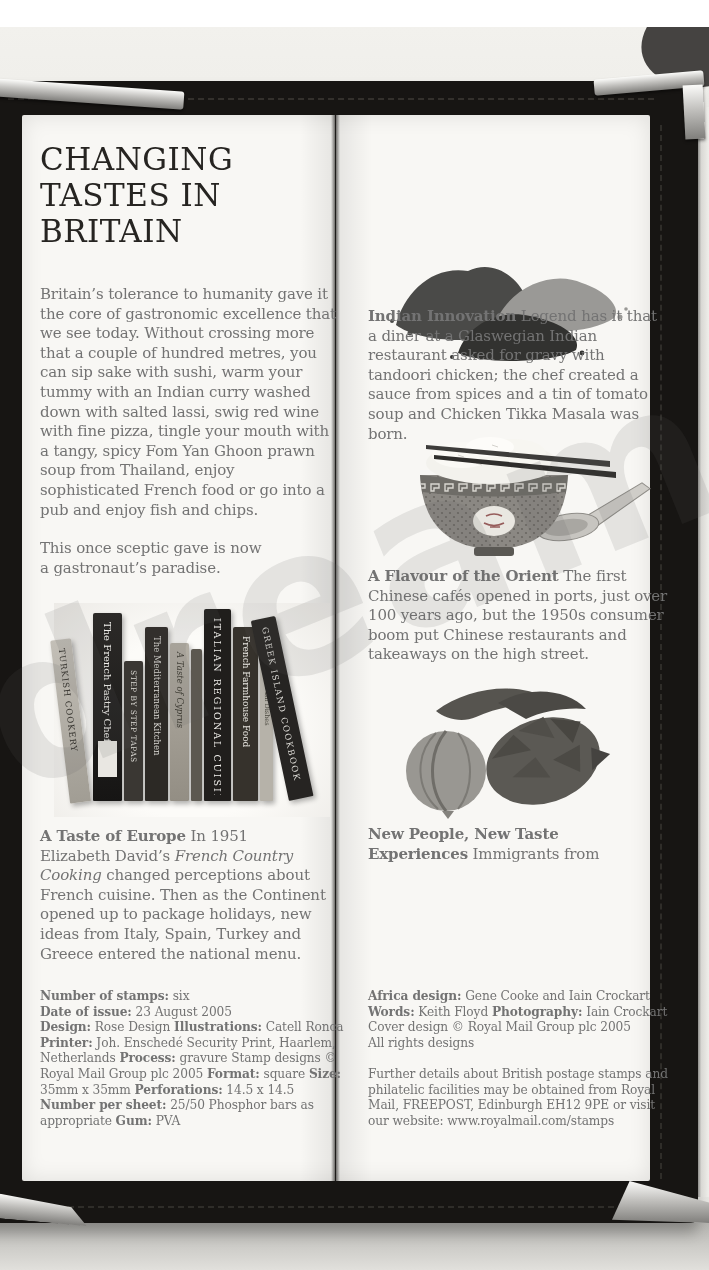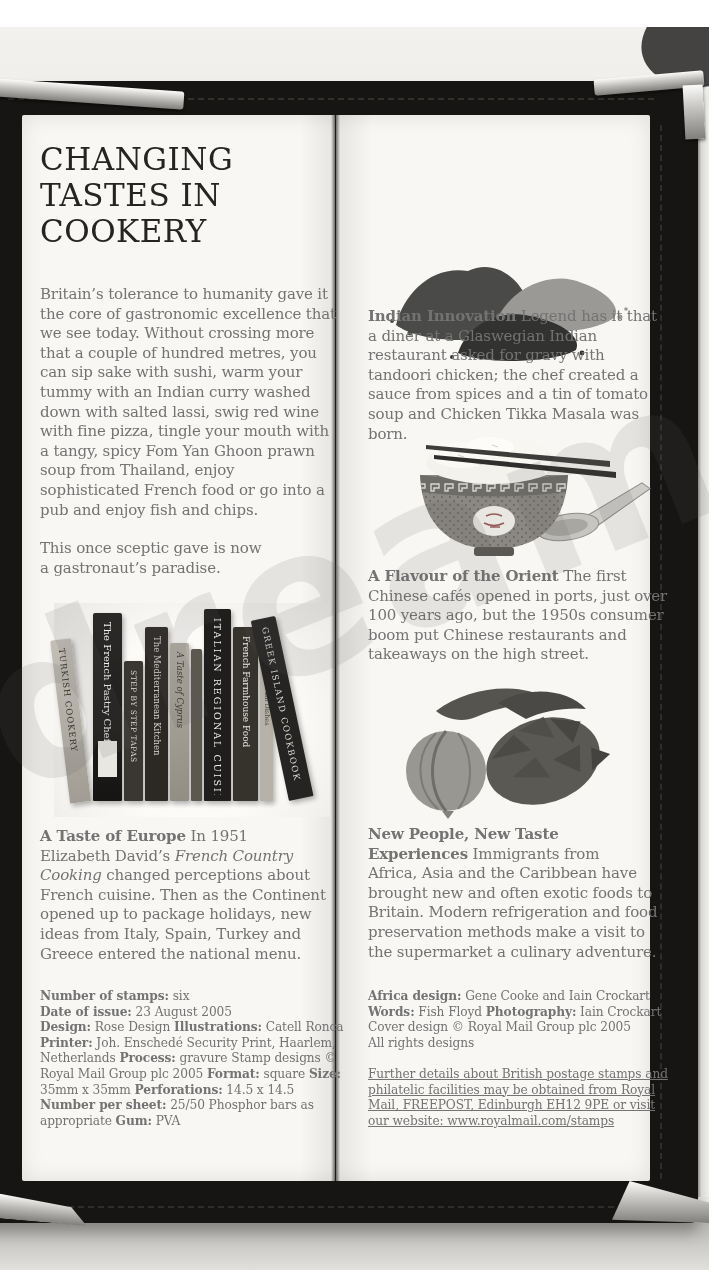--- a/index.html
+++ b/index.html
@@ -45,21 +45,21 @@
   .small{font-size:12.2px;line-height:15.6px;letter-spacing:-0.1px;margin:0;}
   .body b,.small b{font-weight:700;}
   #intro{left:18px;top:170px;width:298px;}
   #intro2{left:18px;top:424px;width:298px;}
   #taste{left:18px;top:712px;width:300px;}
   #details{left:18px;top:874px;width:308px;}
   #indian{left:346px;top:192px;width:300px;}
   #flavour{left:346px;top:452px;width:300px;}
   #newpeople{left:346px;top:710px;width:300px;}
   #credits{left:346px;top:874px;width:308px;}
-  #further{left:346px;top:952px;width:308px;text-decoration:underline;}
+  #further{left:346px;top:952px;width:308px;}
   
   .photo{position:absolute;}
   .photo svg{width:100%;height:100%;display:block;}
   .photo-spices{left:352px;top:106px;width:266px;height:154px;}
   .photo-rice{left:350px;top:296px;width:288px;height:154px;}
   .photo-fruits{left:356px;top:558px;width:256px;height:150px;}
   
   .photo-books{left:32px;top:488px;width:276px;height:214px;box-sizing:border-box;
     background:radial-gradient(ellipse at 50% 58%,#fcfbf8 52%,#eceae6 100%);
     display:flex;align-items:flex-end;justify-content:center;gap:2px;padding-bottom:16px;}
@@ -108,21 +108,21 @@
   <div class="corner c-bl"></div>
   <div class="corner c-br"></div>
 
   <div class="pages">
     <div class="crease-shade"></div>
     <div class="crease"></div>
 
     <h1 class="block title">
       <span>CHANGING</span><br>
       <span>TASTES IN</span><br>
-      <span>COOKERY</span>
+      <span>BRITAIN</span>
     </h1>
 
     <p class="block body" id="intro">Britain’s tolerance to humanity gave it the core of gastronomic excellence that we see today. Without crossing more that a couple of hundred metres, you can sip sake with sushi, warm your tummy with an Indian curry washed down with salted lassi, swig red wine with fine pizza, tingle your mouth with a tangy, spicy Fom Yan Ghoon prawn soup from Thailand, enjoy sophisticated French food or go into a pub and enjoy fish and chips.</p>
     <p class="block body" id="intro2"><span>This once sceptic gave is now</span><br><span>a gastronaut’s paradise.</span></p>
 
     <div class="photo photo-books">
       <div class="book bk0">
           <span>TURKISH COOKERY</span>
         </div>
       <div class="book bk1">
@@ -233,19 +233,19 @@
         <g>
           <circle cx="68" cy="98" r="40" fill="#999792"></circle>
           <path d="M68,58 C50,80 50,116 68,138" fill="none" stroke="#6f6d68" stroke-width="3"></path>
           <path d="M58,60 C36,82 38,116 60,136" fill="none" stroke="#7c7a75" stroke-width="2"></path>
           <path d="M80,60 C96,82 96,116 80,136" fill="none" stroke="#7c7a75" stroke-width="2"></path>
           <path d="M64,138 l6,8 l6,-8" fill="#84827d"></path>
         </g>
       </svg>
     </div>
 
-    <p class="block body" id="newpeople"><b>New People, New Taste</b><br><b>Experiences</b><span> Immigrants from</span><br><span>Africa, Asia and the Caribbean have brought new and often exotic foods to Britain. Modern refrigeration and food preservation methods make a visit to the supermarket a culinary adventure.</span></p>
-    <p class="block small" id="credits"><b>Africa design:</b><span> Gene Cooke and Iain Crockart </span><b>Words:</b><span> Fish Floyd </span><b>Photography:</b><span> Iain Crockart</span><br><span>Cover design © Royal Mail Group plc 2005</span><br><span>All rights designs</span></p>
+    <p class="block body" id="newpeople"><b>New People, New Taste</b><br><b>Experiences</b><span> Immigrants from</span><br></p>
+    <p class="block small" id="credits"><b>Africa design:</b><span> Gene Cooke and Iain Crockart </span><b>Words:</b><span> Keith Floyd </span><b>Photography:</b><span> Iain Crockart</span><br><span>Cover design © Royal Mail Group plc 2005</span><br><span>All rights designs</span></p>
     <p class="block small" id="further">Further details about British postage stamps and philatelic facilities may be obtained from Royal Mail, FREEPOST, Edinburgh EH12 9PE or visit our website: www.royalmail.com/stamps</p>
   </div>
 
   <div class="watermark">dreamstime</div>
 </div>
 
 </body></html>

